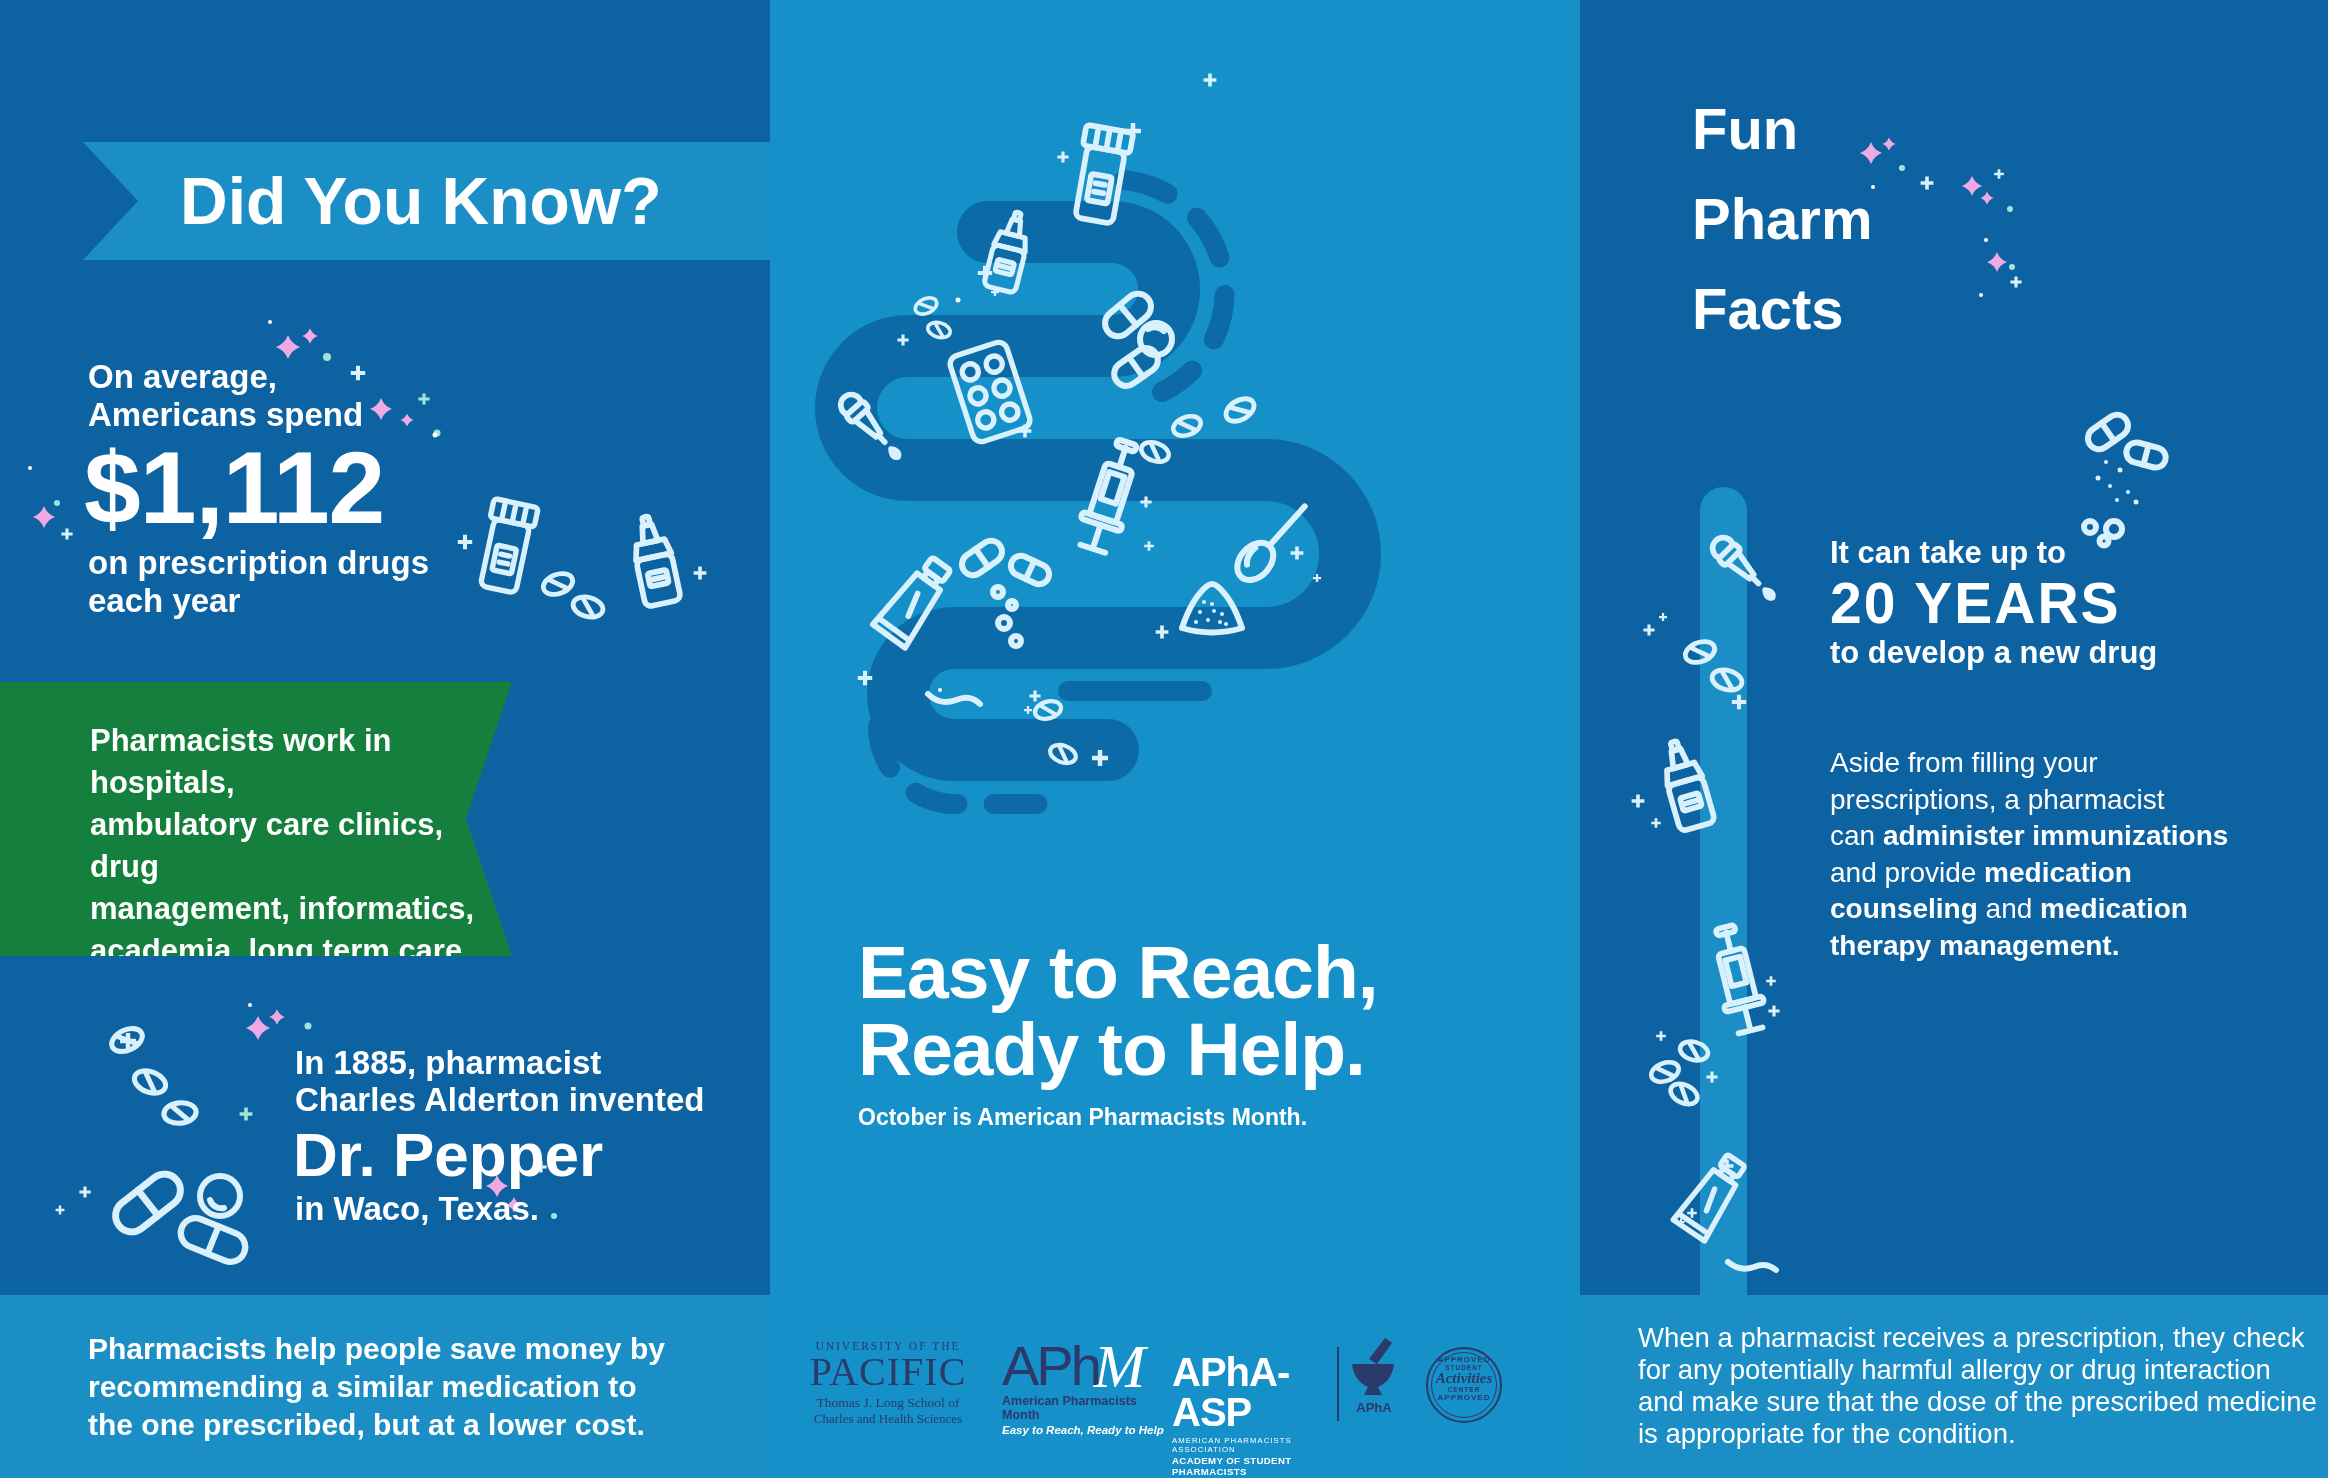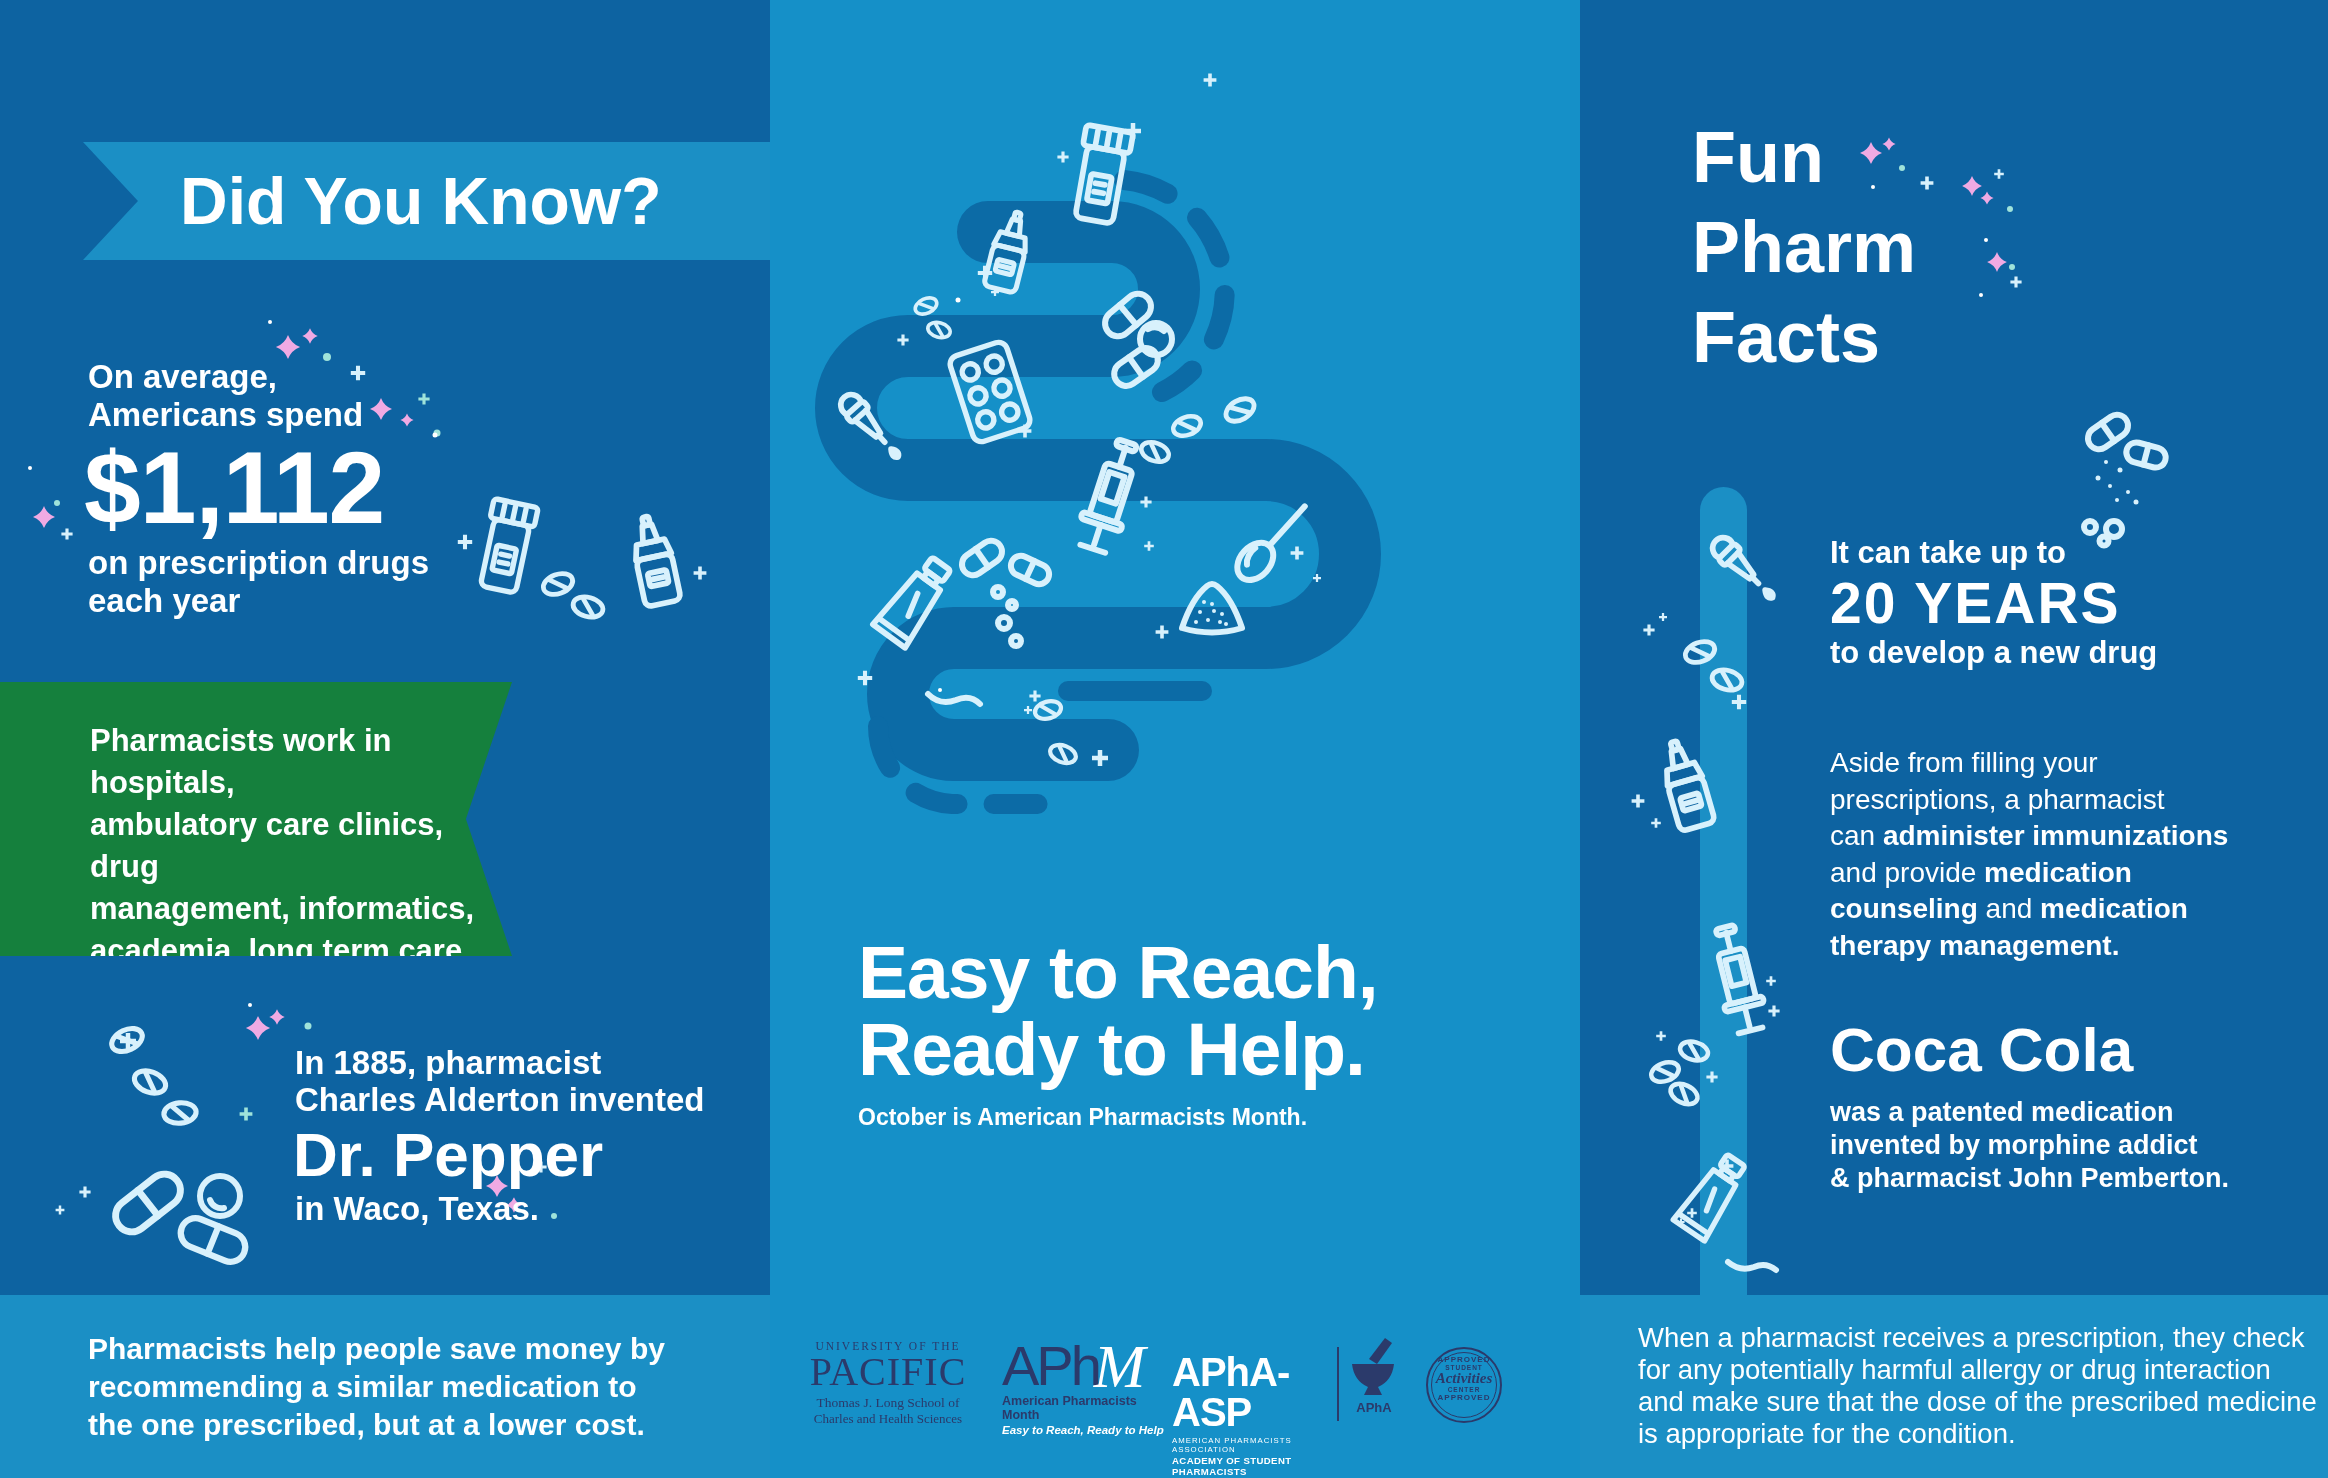--- a/index.html
+++ b/index.html
@@ -23,21 +23,21 @@
   .spend .s{font-size:33px;line-height:38px;font-weight:700;}
   .spend .amount{font-size:102px;line-height:92px;font-weight:800;letter-spacing:-1px;margin:8px 0 10px -4px;}
   .pepper{left:295px;top:1044px;}
   .pepper .s{font-size:33px;line-height:37px;font-weight:700;}
   .pepper .hl{font-size:62px;line-height:62px;font-weight:800;margin:6px 0 4px -2px;}
   .footer-left{left:88px;top:1330px;font-size:30px;line-height:38px;font-weight:700;}
   
   .headline{left:858px;top:934px;font-size:75px;line-height:77px;font-weight:800;letter-spacing:-1px;}
   .subhead{left:858px;top:1104px;font-size:23px;font-weight:700;}
   
-  .funhead{left:1692px;top:112px;font-size:72px;line-height:90px;font-weight:800;}
+  .funhead{left:1692px;top:84px;font-size:58px;line-height:90px;font-weight:800;}
   .devfact{left:1830px;top:536px;}
   .devfact .s{font-size:31px;line-height:34px;font-weight:700;}
   .devfact .hl{font-size:57px;line-height:62px;font-weight:800;letter-spacing:2px;margin:2px 0 2px 0;}
   .services{left:1830px;top:745px;font-size:28px;line-height:36.5px;font-weight:400;}
   .services .b{font-weight:800;}
   .coca{left:1830px;top:1018px;}
   .coca .hl{font-size:62px;line-height:64px;font-weight:800;}
   .coca .body{margin-top:14px;font-size:27px;line-height:33px;font-weight:700;}
   .footer-right{left:1638px;top:1322px;font-size:27.5px;line-height:32px;font-weight:400;}
   .logo-pacific{left:800px;top:1340px;width:176px;text-align:center;color:#2b3a6b;font-family:"Liberation Serif",serif;}
@@ -428,28 +428,20 @@
 
   <div class="abs services z2">
       <div><span>Aside from filling your</span></div>
       <div><span>prescriptions, a pharmacist</span></div>
       <div><span>can </span><span class="b">administer immunizations</span></div>
       <div><span>and provide </span><span class="b">medication</span></div>
       <div><span class="b">counseling</span><span> and </span><span class="b">medication</span></div>
       <div><span class="b">therapy management.</span></div>
     </div>
 
-  <div class="abs coca z2">
-    <div class="hl">Coca Cola</div>
-    <div class="body">
-        <div>was a patented medication</div>
-        <div>invented by morphine addict</div>
-        <div>&amp; pharmacist John Pemberton.</div>
-      </div>
-  </div>
 
   <div class="abs footer-right z2">
       <div>When a pharmacist receives a prescription, they check</div>
       <div>for any potentially harmful allergy or drug interaction</div>
       <div>and make sure that the dose of the prescribed medicine</div>
       <div>is appropriate for the condition.</div>
     </div>
 
 </div>
 

